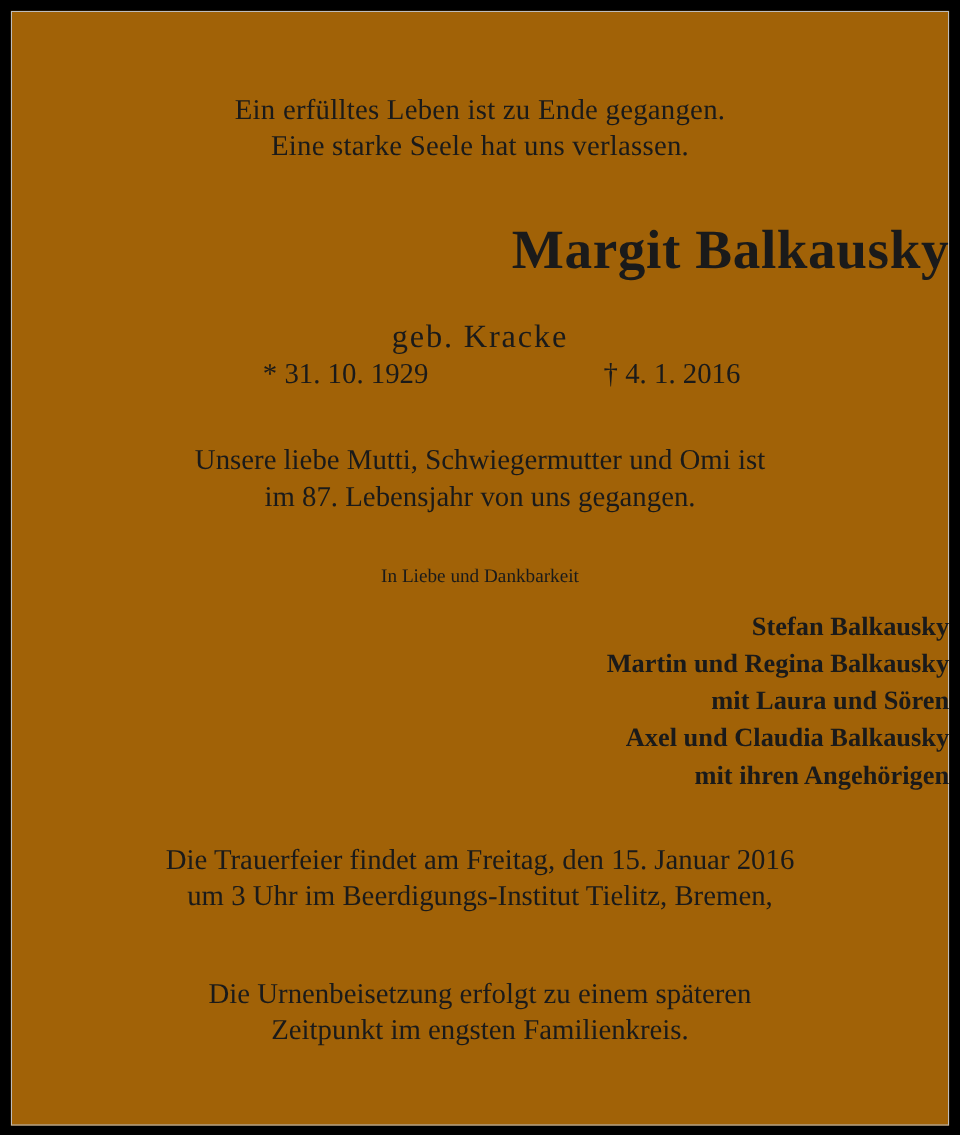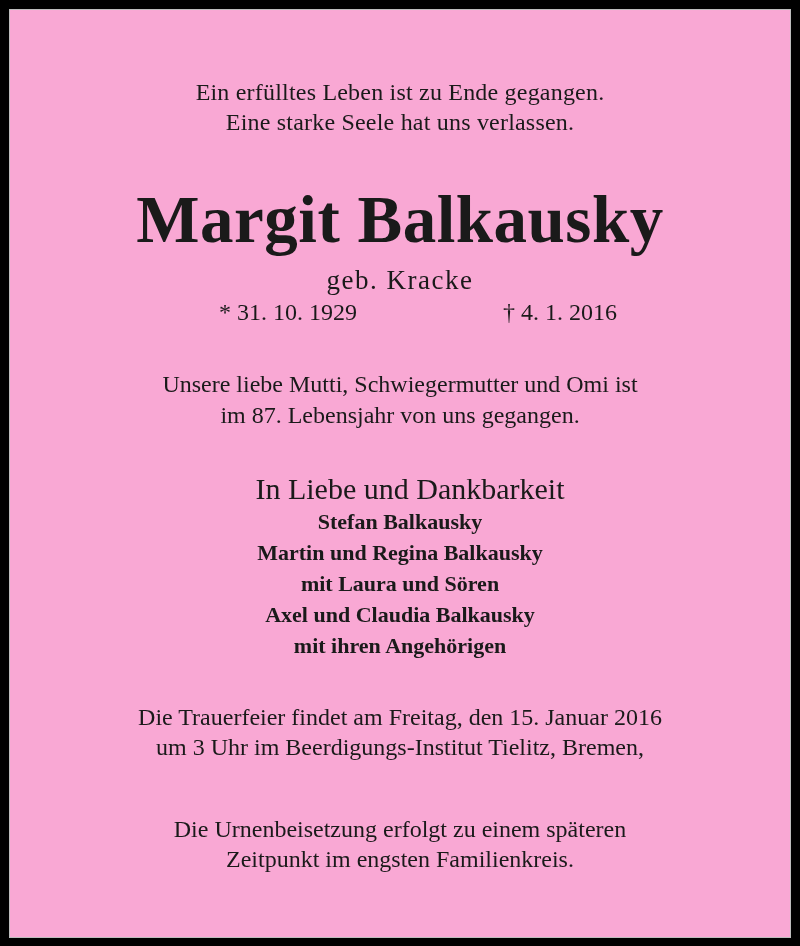--- a/index.html
+++ b/index.html
@@ -1,31 +1,31 @@
 <!DOCTYPE html>
 <html><head>
 <meta charset="utf-8">
 <style>
   html, body { margin: 0; padding: 0; }
   body { width: 800px; height: 946px; background: #000; position: relative; overflow: hidden; }
   .card {
     position: absolute; left: 9px; top: 9px; width: 782px; height: 929px;
-    background: #f9a8d4; box-shadow: inset 0 0 0 1px #bdbdbd;
+    background: #a16207; box-shadow: inset 0 0 0 1px #bdbdbd;
     font-family: "Liberation Serif", "DejaVu Serif", serif; color: #1a1a1a;
   }
   .line { position: absolute; left: 0; width: 782px; text-align: center; white-space: nowrap; }
   .intro { font-size: 24px; letter-spacing: 0.2px; }
-  .name { font-size: 67px; font-weight: bold; letter-spacing: 0.5px; }
+  .name { font-size: 46px; font-weight: bold; letter-spacing: 0.5px; text-align: right; }
   .nee { font-size: 27px; letter-spacing: 1.5px; }
   .dates { font-size: 24px; }
   .dates span { display: inline-block; margin-left: 36px; }
   .gap { display: inline-block; width: 74px; }
   .body { font-size: 24px; }
-  .thanks { font-size: 30px; padding-left: 10px; }
-  .family { font-size: 22px; font-weight: bold; }
+  .thanks { font-size: 16px; }
+  .family { font-size: 22px; font-weight: bold; text-align: right; }
 </style>
 </head>
 <body>
 
 <div class="card">
   <div class="line intro" style="top:70px">Ein erfülltes Leben ist zu Ende gegangen.</div>
   <div class="line intro" style="top:100px">Eine starke Seele hat uns verlassen.</div>
 
   <div class="line name" style="top:172px">Margit Balkausky</div>
 

